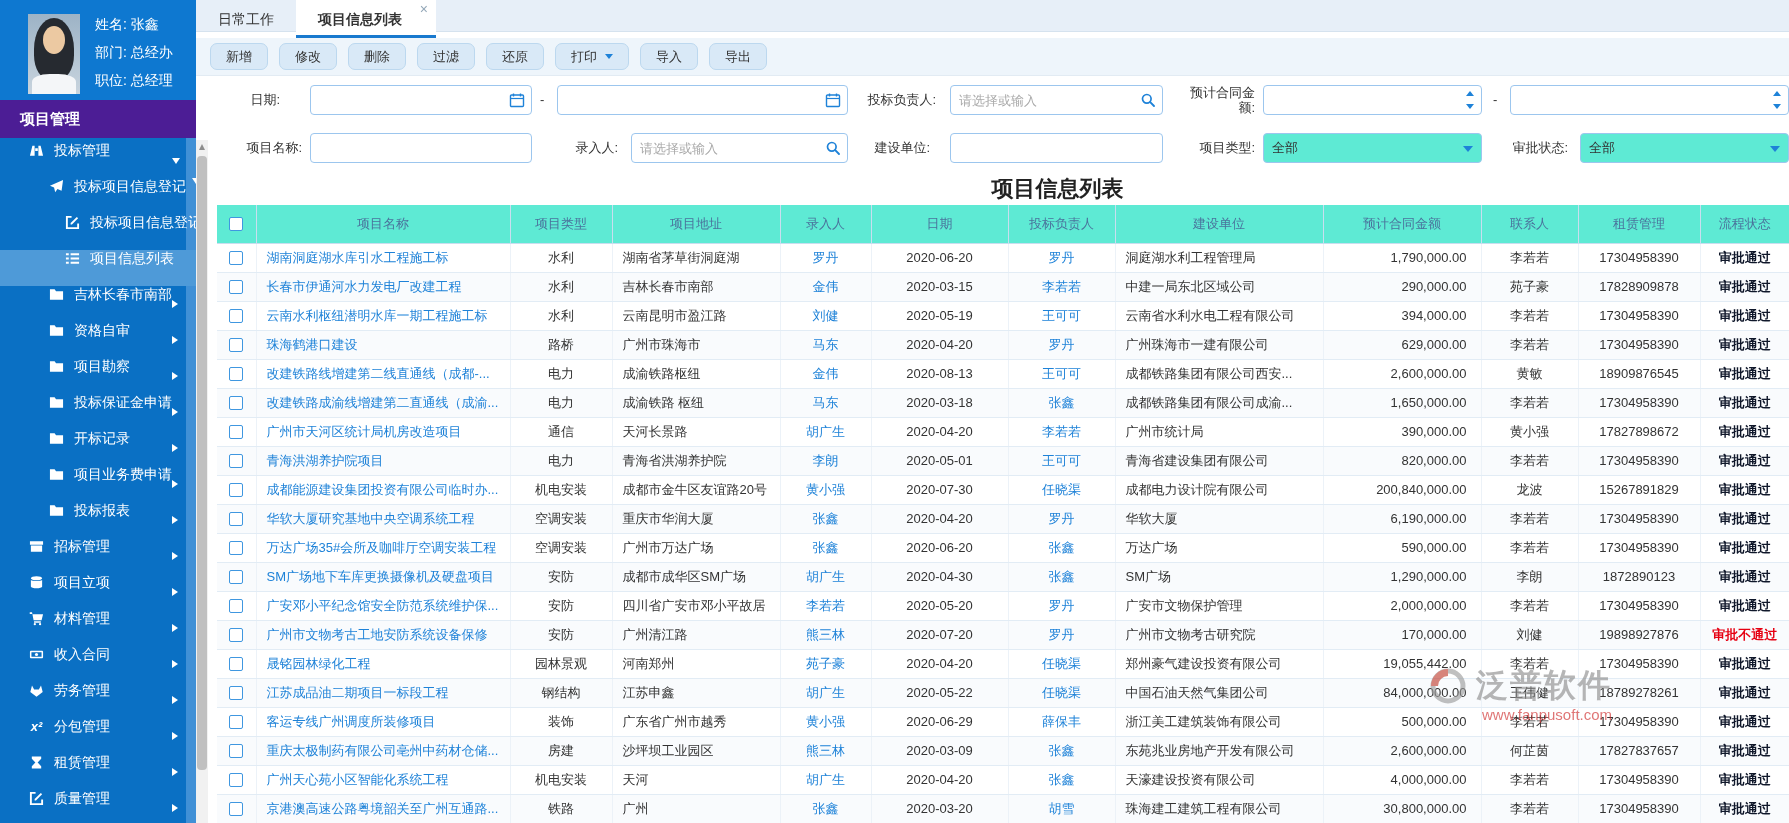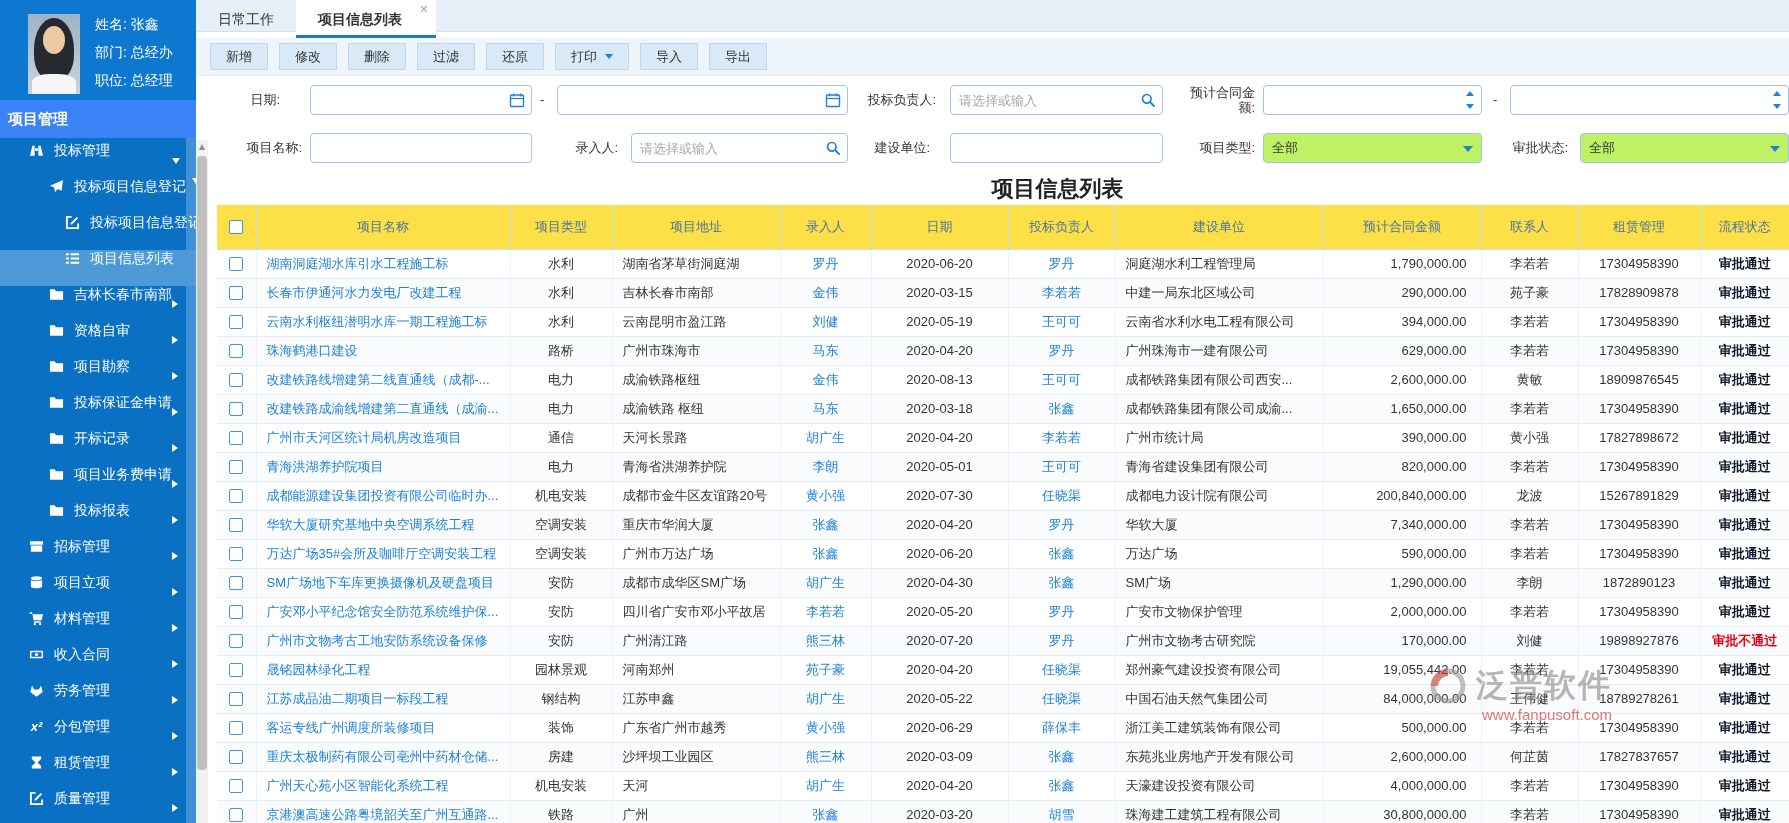--- a/index.html
+++ b/index.html
@@ -9,21 +9,21 @@
 
   
   #sidebar { position:absolute; left:0; top:0; width:196px; height:823px; background:#0a70c4; color:#fff; overflow:hidden; }
   #side-scroll { position:absolute; right:0; top:97px; width:10px; height:726px; background:#4090d6; z-index:0; }
   #user-panel { position:absolute; left:0; top:0; width:196px; height:100px; background:#0e78d0; }
   #avatar { position:absolute; left:28px; top:14px; width:52px; height:80px; background:linear-gradient(#9db3c6,#c8d4de); overflow:hidden; }
   #avatar .hair { position:absolute; left:6px; top:4px; width:40px; height:62px; background:#262a30; border-radius:50% 50% 40% 40%; }
   #avatar .face { position:absolute; left:15px; top:12px; width:22px; height:28px; background:#ecc9a2; border-radius:50%; }
   #avatar .shirt { position:absolute; left:4px; bottom:0; width:44px; height:20px; background:#f4f6f8; border-radius:40% 40% 0 0; }
   .uline { position:absolute; left:95px; width:100px; height:20px; line-height:20px; font-size:14px; color:#fff; white-space:nowrap; }
-  #sb-head { position:absolute; left:0; top:100px; width:224px; height:38px; background:#3b82f6; display:flex; align-items:center; padding-left:8px; font-size:15px; font-weight:bold; z-index:1; }
+  #sb-head { position:absolute; left:0; top:100px; width:224px; height:38px; background:#4c1d95; display:flex; align-items:center; padding-left:20px; font-size:15px; font-weight:bold; z-index:1; }
   #sb-head .gear { position:absolute; right:12px; top:11px; width:16px; height:16px; }
   #menu { position:absolute; left:0; top:142px; width:196px; z-index:1; }
   .mi { position:relative; height:36px; display:flex; align-items:flex-start; font-size:14px; color:#fff; cursor:pointer; white-space:nowrap; }
   .mi.l1 { padding-left:28px; }
   .mi.l2 { padding-left:48px; }
   .mi.l3 { padding-left:64px; }
   .mi .ic { width:17px; height:17px; margin-right:9px; flex:0 0 17px; display:inline-flex; align-items:center; justify-content:center; }
   .mi .ic svg { width:15px; height:15px; }
   .mi.sel { background:#4e9ad8; width:196px; }
   .car-r { position:absolute; right:18px; top:14px; width:0; height:0; border-left:6px solid #fff; border-top:4.5px solid transparent; border-bottom:4.5px solid transparent; }
@@ -31,50 +31,50 @@
   .car-d.endpos { position:absolute; right:16px; top:16px; margin:0; }
   .x2t { font-weight:bold; font-size:13px; font-style:italic; }
 
   
   #main { position:absolute; left:196px; top:0; right:0; bottom:0; }
   #tabbar { position:absolute; left:0; top:0; right:0; height:32px; background:#e7eff8; border-bottom:1px solid #d5e2ee; display:flex; }
   .tab { position:relative; height:38px; line-height:38px; padding:0 22px; font-size:14px; color:#333; cursor:pointer; }
   .tab.active { background:#fff; font-weight:bold; border-bottom:3px solid #1879ce; padding-right:34px; }
   .tab .close { position:absolute; right:8px; top:1px; line-height:16px; font-size:14px; color:#93a7b8; font-weight:normal; }
   #toolbar { position:absolute; left:0; top:38px; right:0; height:38px; background:#eef5fb; border-bottom:1px solid #e2ebf3; display:flex; align-items:center; padding-left:14px; gap:11px; }
-  .tbtn { height:27px; line-height:25px; padding:0 15px; background:#d9e9f7; border:1px solid #bcd8ef; border-radius:0; font-size:13px; color:#333; cursor:pointer; display:inline-flex; align-items:center; }
+  .tbtn { height:27px; line-height:25px; padding:0 15px; background:#d9e9f7; border:1px solid #bcd8ef; border-radius:7px; font-size:13px; color:#333; cursor:pointer; display:inline-flex; align-items:center; }
   .tbtn .caret { width:0; height:0; border-top:5px solid #1e82d8; border-left:4px solid transparent; border-right:4px solid transparent; margin-left:8px; }
 
   #content { position:absolute; left:0; top:76px; right:0; bottom:0; background:#fff; }
 
   
   #vscroll { position:absolute; left:0; top:64px; width:12px; height:683px; background:#f1f1f1; }
   #vscroll .arr { position:absolute; left:0; top:0; width:12px; height:14px; background:#f1f1f1; }
   #vscroll .arr:after { content:""; position:absolute; left:2.5px; top:4px; border-bottom:6px solid #8d8d8d; border-left:3.5px solid transparent; border-right:3.5px solid transparent; }
   #vscroll .thumb { position:absolute; left:1px; top:16px; width:10px; height:614px; background:#c0c0c0; border-radius:4px; }
 
   
   .flabel { position:absolute; height:30px; line-height:30px; font-size:13px; color:#333; text-align:right; white-space:nowrap; }
   .flabel.wrap2 { line-height:15px; white-space:normal; }
   .fld { position:absolute; height:30px; }
   .fld input { width:100%; height:30px; border:1px solid #9cc6ee; border-radius:4px; background:#fff; font-size:13px; color:#333; padding:0 28px 0 8px; font-family:inherit; outline:none; }
   .fld input::placeholder { color:#a9a9a9; }
   .fld .inicon { position:absolute; right:7px; top:7px; width:16px; height:16px; }
   .dash { position:absolute; height:30px; line-height:30px; font-size:13px; color:#333; }
-  .selbox { position:absolute; height:30px; border:1px solid #9cc6ee; border-radius:4px; background:#bef264; line-height:28px; padding:0 24px 0 8px; font-size:13px; color:#333; cursor:pointer; }
+  .selbox { position:absolute; height:30px; border:1px solid #9cc6ee; border-radius:4px; background:#5eead4; line-height:28px; padding:0 24px 0 8px; font-size:13px; color:#333; cursor:pointer; }
   .selbox .caret { position:absolute; right:8px; top:12px; width:0; height:0; border-top:6px solid #1e82d8; border-left:5px solid transparent; border-right:5px solid transparent; }
   .spin { position:absolute; right:6px; top:4px; width:12px; height:22px; cursor:pointer; }
   .spin .u { position:absolute; top:2px; left:2px; border-bottom:5px solid #1e82d8; border-left:4px solid transparent; border-right:4px solid transparent; }
   .spin .d { position:absolute; bottom:2px; left:2px; border-top:5px solid #1e82d8; border-left:4px solid transparent; border-right:4px solid transparent; }
 
   
   #grid-title { position:absolute; left:0; top:96px; width:1593px; height:34px; line-height:34px; text-align:center; font-size:22px; font-weight:bold; color:#222; padding-left:130px; }
   #tablewrap { position:absolute; left:21px; top:129px; right:0; bottom:0; overflow:hidden; }
   table { border-collapse:collapse; table-layout:fixed; width:1572px; }
-  thead th { height:44px; background:#fde047; color:#4a739c; font-weight:normal; font-size:13px; border-right:1px solid #c9deef; border-bottom:1px solid #c9deef; white-space:nowrap; overflow:hidden; }
+  thead th { height:38px; background:#5eead4; color:#4a739c; font-weight:normal; font-size:13px; border-right:1px solid #c9deef; border-bottom:1px solid #c9deef; white-space:nowrap; overflow:hidden; }
   thead th:last-child { border-right:none; }
   tbody td { height:29px; font-size:13px; color:#333; border-right:1px solid #ecf2f8; border-bottom:1px solid #e2ecf5; white-space:nowrap; overflow:hidden; padding:0 6px; }
   tbody td:last-child { border-right:none; }
   tbody tr:nth-child(even) td { background:#f9fbfd; }
   td.al { text-align:left; padding-left:10px; }
   td.ac { text-align:center; }
   td.ar { text-align:right; padding-right:14px; }
   .lnk { color:#1e82d8; }
   .status-ok { color:#0f172a; font-weight:bold; }
   .status-bad { color:#e60012; font-weight:bold; }
@@ -586,21 +586,21 @@
                 <td class="ac">
                   <div class="cb"></div>
                 </td>
                 <td class="al lnk">华软大厦研究基地中央空调系统工程</td>
                 <td class="ac">空调安装</td>
                 <td class="al">重庆市华润大厦</td>
                 <td class="ac lnk">张鑫</td>
                 <td class="ac">2020-04-20</td>
                 <td class="ac lnk">罗丹</td>
                 <td class="al">华软大厦</td>
-                <td class="ar">7,340,000.00</td>
+                <td class="ar">6,190,000.00</td>
                 <td class="ac">李若若</td>
                 <td class="ac">17304958390</td>
                 <td class="ac status-ok">审批通过</td>
               </tr>
               <tr>
                 <td class="ac">
                   <div class="cb"></div>
                 </td>
                 <td class="al lnk">万达广场35#会所及咖啡厅空调安装工程</td>
                 <td class="ac">空调安装</td>

